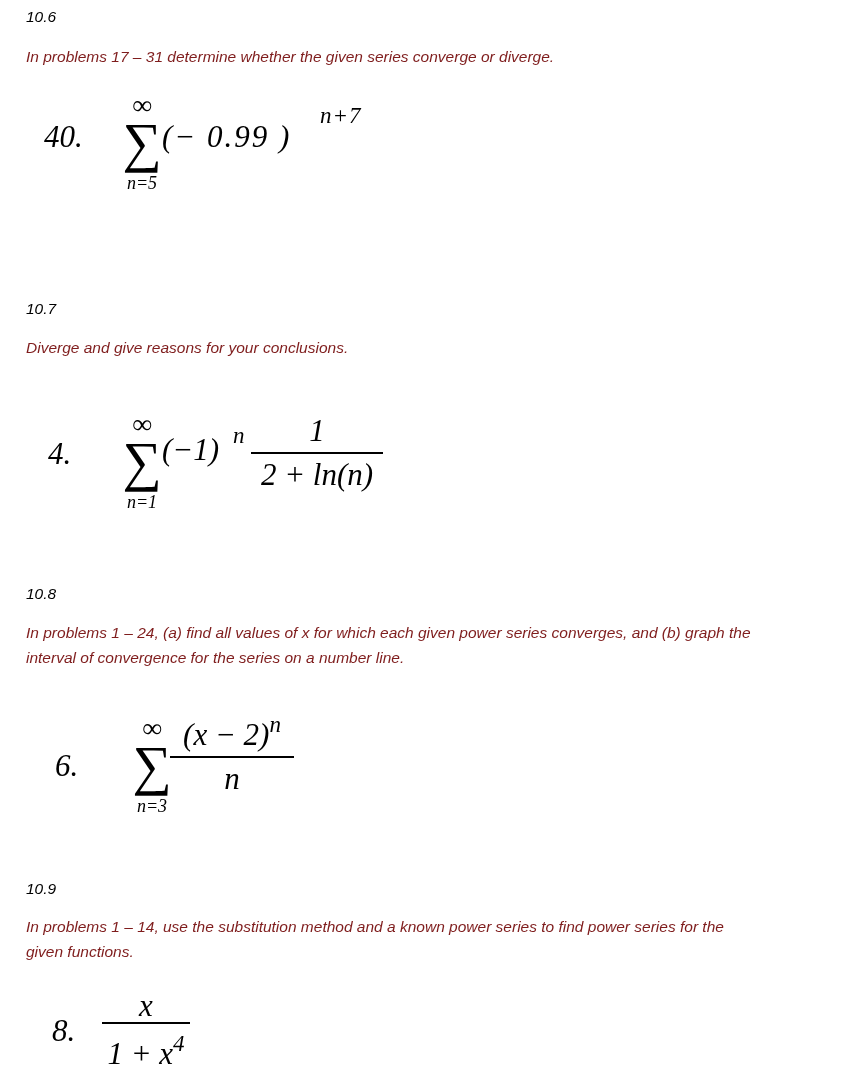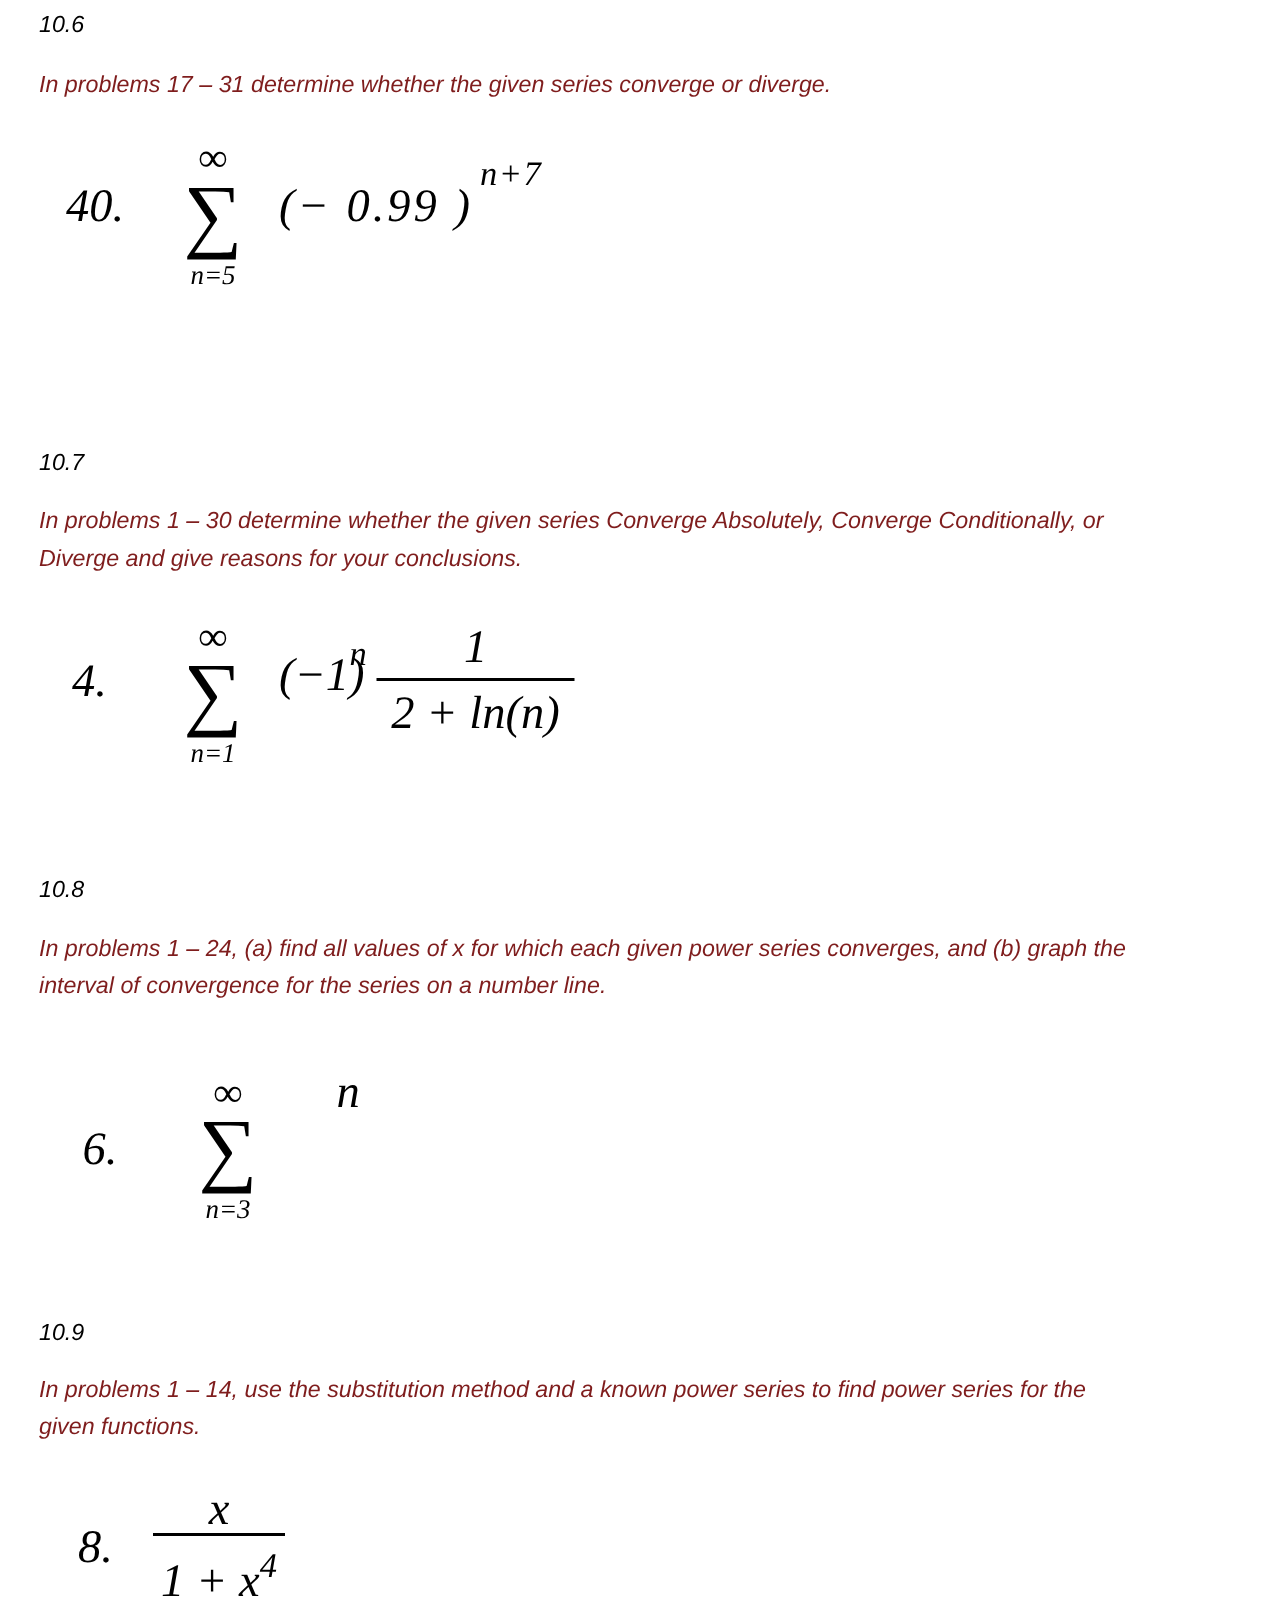--- a/index.html
+++ b/index.html
@@ -29,21 +29,21 @@
     position:absolute;font-size:31px;line-height:34px;
   }
   .sumblock{
     position:absolute;display:flex;flex-direction:column;align-items:center;
     width:72px;text-align:center;
   }
   .inf{font-size:27px;line-height:21px;}
   .sigma{font-size:55px;line-height:49px;margin-top:2px;}
   .limits{font-size:18px;line-height:27px;margin-top:3px;}
   .mexpr{
-    position:absolute;font-size:31px;line-height:43px;letter-spacing:2px;margin-left:24px;
+    position:absolute;font-size:31px;line-height:43px;letter-spacing:2px;
   }
   .msup{
     position:absolute;font-size:23px;line-height:26px;letter-spacing:1px;
   }
   .frac{
     position:absolute;display:inline-block;text-align:center;
     font-size:31px;
   }
   .frac .num{
     display:block;border-bottom:2px solid #000;
@@ -70,21 +70,20 @@
   <span class="math sumblock" style="left:106px;top:95px">
     <span class="inf">∞</span>
     <span class="sigma">∑</span>
     <span class="limits">n=5</span>
   </span>
   <span class="math mexpr" style="left:162px;top:115px">(− 0.99 )</span>
   <span class="math msup" style="left:320px;top:103px">n+7</span>
 
   <div class="sec-num" style="top:299px">10.7</div>
   <div class="instr" style="top:335px">
-    <span class="iline">In problems 1 – 30 determine whether the given series Converge Absolutely, Converge Conditionally, or</span>
     <span class="iline">Diverge and give reasons for your conclusions.</span>
   </div>
 
   <span class="math plabel" style="left:48px;top:437px">4.</span>
   <span class="math sumblock" style="left:106px;top:414px">
     <span class="inf">∞</span>
     <span class="sigma">∑</span>
     <span class="limits">n=1</span>
   </span>
   <span class="math mexpr" style="left:162px;top:428px;letter-spacing:0">(−1)</span>
@@ -100,20 +99,21 @@
     <span class="iline">interval of convergence for the series on a number line.</span>
   </div>
 
   <span class="math plabel" style="left:55px;top:749px">6.</span>
   <span class="math sumblock" style="left:116px;top:718px">
     <span class="inf">∞</span>
     <span class="sigma">∑</span>
     <span class="limits">n=3</span>
   </span>
   <span class="math frac" style="left:170px;top:707px;min-width:124px">
+    <span class="num"><span>(x − 2)</span><span class="fsup">n</span></span>
     <span class="den">n</span>
   </span>
 
   <div class="sec-num" style="top:879px">10.9</div>
   <div class="instr" style="top:914px">
     <span class="iline">In problems 1 – 14, use the substitution method and a known power series to find power series for the</span>
     <span class="iline">given functions.</span>
   </div>
 
   <span class="math plabel" style="left:52px;top:1014px">8.</span>

